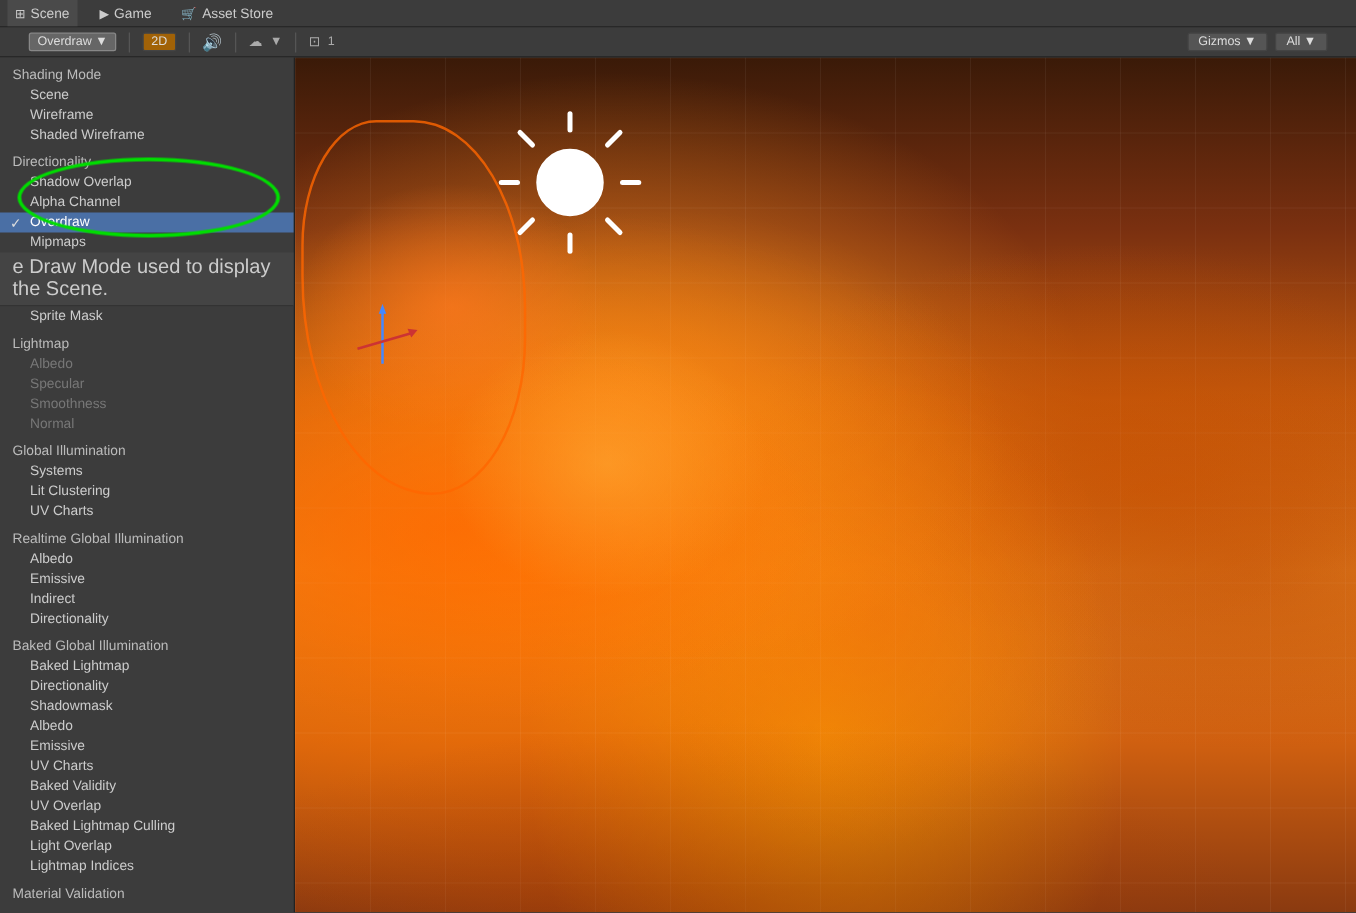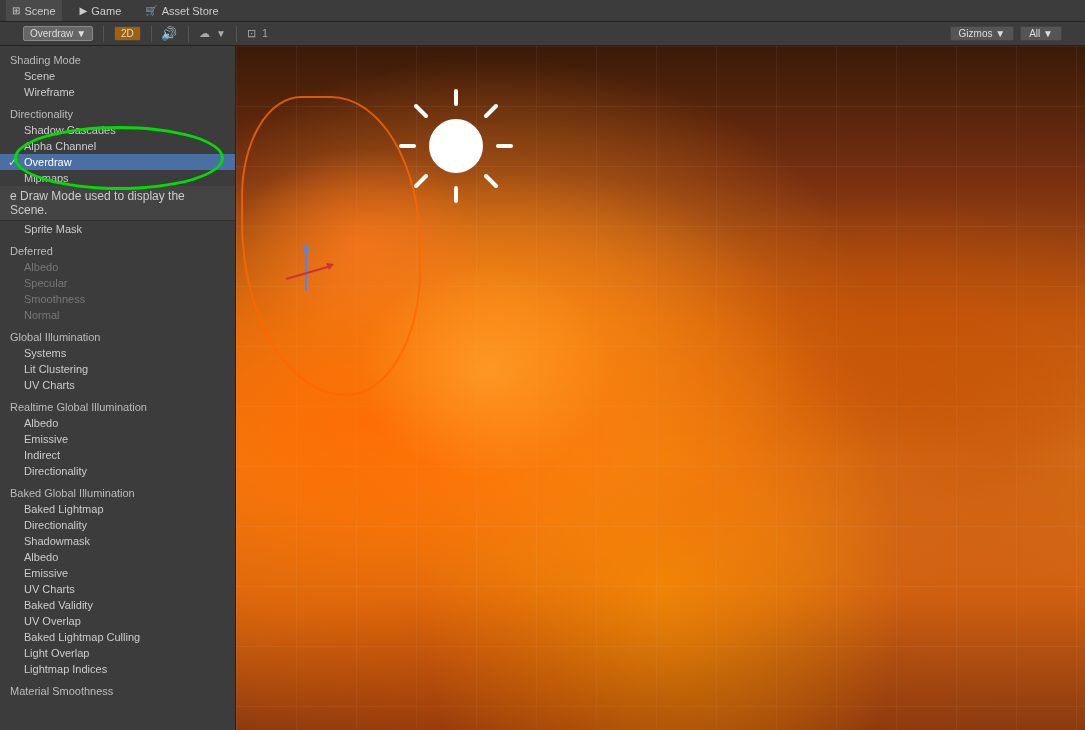--- a/index.html
+++ b/index.html
@@ -138,21 +138,21 @@
       position: relative;
     }
     .menu-item.disabled {
       color: #777;
     }
 
     
     .tooltip-bar {
       background: #444;
       padding: 3px 10px;
-      font-size: 12px;
+      font-size: 16px;
       color: #ccc;
       border-bottom: 1px solid #333;
     }
 
     
     .annotation-circle {
       position: absolute;
       left: 28px;
       top: 126px;
       width: 180px;
@@ -308,47 +308,50 @@
 
     <div class="menu-section-header">
       <span>Shading Mode</span>
     </div>
     <div class="menu-item">
       <span>Scene</span>
     </div>
     <div class="menu-item">
       <span>Wireframe</span>
     </div>
+    <div class="menu-item">
+      <span>Shaded Wireframe</span>
+    </div>
 
     <div class="menu-section-header">
       <span>Directionality</span>
     </div>
     <div class="menu-item">
-      <span>Shadow Cascades</span>
+      <span>Shadow Overlap</span>
     </div>
     <div class="menu-item">
       <span>Alpha Channel</span>
     </div>
     <div class="menu-item checked active-item">
       <span>Overdraw</span>
     </div>
     <div class="menu-item">
       <span>Mipmaps</span>
     </div>
 
     <div class="tooltip-bar">
       <span>e Draw Mode used to display the Scene.</span>
     </div>
 
     <div class="menu-item">
       <span>Sprite Mask</span>
     </div>
 
     <div class="menu-section-header">
-      <span>Deferred</span>
+      <span>Lightmap</span>
     </div>
     <div class="menu-item disabled">
       <span>Albedo</span>
     </div>
     <div class="menu-item disabled">
       <span>Specular</span>
     </div>
     <div class="menu-item disabled">
       <span>Smoothness</span>
     </div>
@@ -416,21 +419,21 @@
       <span>Baked Lightmap Culling</span>
     </div>
     <div class="menu-item">
       <span>Light Overlap</span>
     </div>
     <div class="menu-item">
       <span>Lightmap Indices</span>
     </div>
 
     <div class="menu-section-header">
-      <span>Material Smoothness</span>
+      <span>Material Validation</span>
     </div>
 
   </div>
 
   <div class="scene-viewport">
     <div class="fire-bg">
 
       <div class="grid-overlay"></div>
 
       <div class="flame-overlay"></div>

